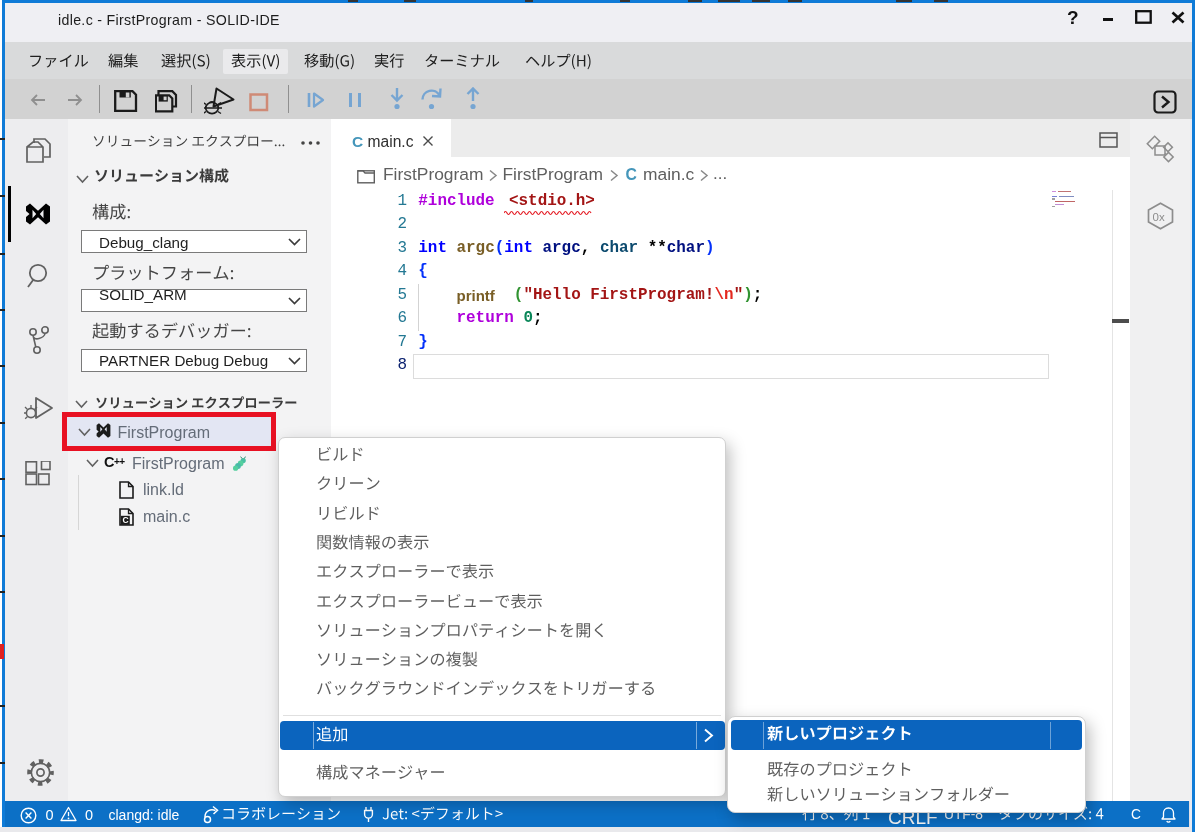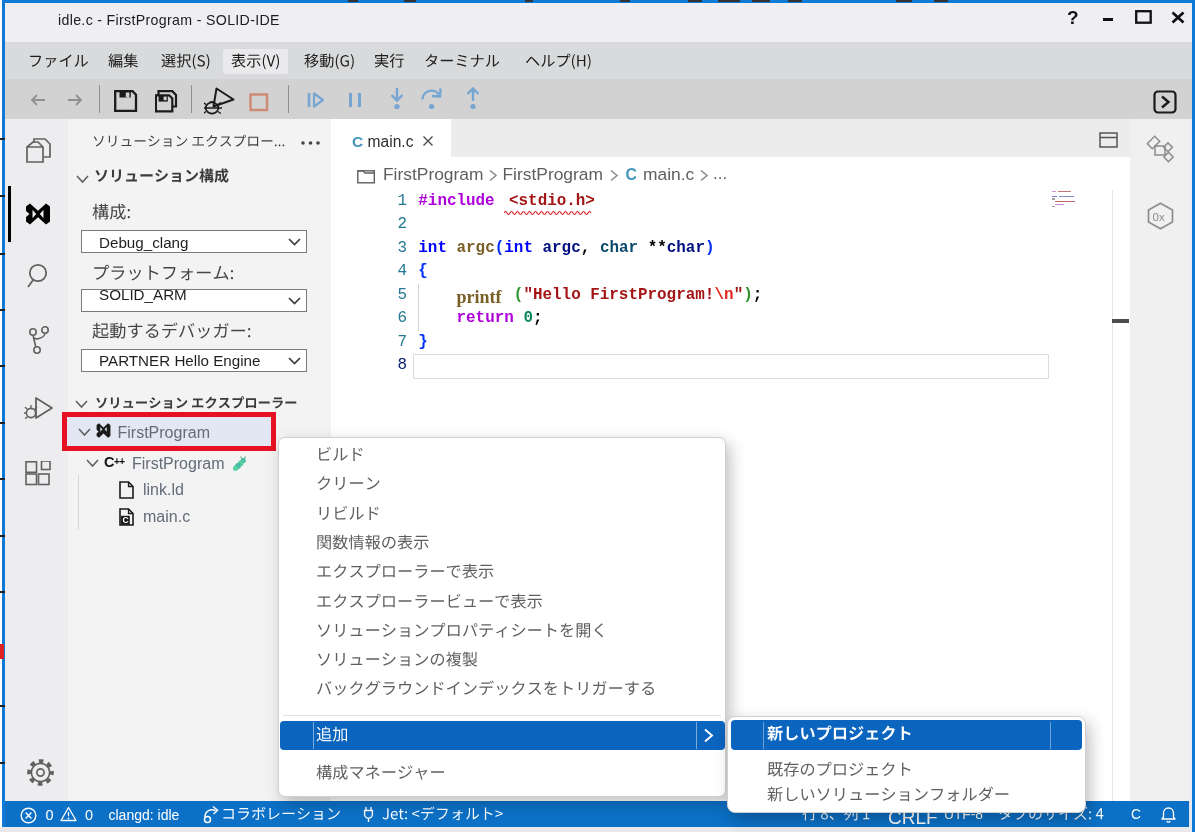--- a/index.html
+++ b/index.html
@@ -288,21 +288,21 @@
 <div class="t" style="left:99px;top:234.6px;font-size:15.2px;color:#1f1f1f;font-weight:normal;">Debug_clang</div>
 <svg class="abs" style="left:288px;top:238px;" width="14" height="9" viewBox="0 0 14 9">
     <path d="M1 1 L6.5 6.5 L12 1" fill="none" stroke="#3c3c3c" stroke-width="1.7"></path>
   </svg>
 <div class="abs" style="left:81px;top:288.6px;width:226px;height:23.4px;background:#fff;border:1px solid #7a7a7a"></div>
 <div class="t" style="left:99px;top:287px;font-size:15.2px;color:#1f1f1f;font-weight:normal;">SOLID_ARM</div>
 <svg class="abs" style="left:288px;top:296.6px;" width="14" height="9" viewBox="0 0 14 9">
     <path d="M1 1 L6.5 6.5 L12 1" fill="none" stroke="#3c3c3c" stroke-width="1.7"></path>
   </svg>
 <div class="abs" style="left:81px;top:348.8px;width:226px;height:23.4px;background:#fff;border:1px solid #7a7a7a"></div>
-<div class="t" style="left:99px;top:353.40000000000003px;font-size:15.2px;color:#1f1f1f;font-weight:normal;">PARTNER Hello Engine</div>
+<div class="t" style="left:99px;top:353.40000000000003px;font-size:15.2px;color:#1f1f1f;font-weight:normal;">PARTNER Debug Debug</div>
 <svg class="abs" style="left:288px;top:356.8px;" width="14" height="9" viewBox="0 0 14 9">
     <path d="M1 1 L6.5 6.5 L12 1" fill="none" stroke="#3c3c3c" stroke-width="1.7"></path>
   </svg>
 <svg class="abs" style="left:75px;top:400px;" width="13" height="9" viewBox="0 0 13 9">
     <path d="M1 1 L6.5 7 L12 1" fill="none" stroke="#616161" stroke-width="1.6"></path>
   </svg>
 <svg style="position:absolute;left:95px;top:395.8px;overflow:visible;" width="203" height="17">
     <g fill="#3b3b3b" transform="translate(0,11.70) scale(0.013300,-0.013300)">
       <use href="#j39" x="0.0"></use>
       <use href="#j40" x="1000.0"></use>
@@ -397,21 +397,21 @@
 <div class="t" style="left:456.5268px;top:240.84px;font-size:15.92px;color:#795e26;font-weight:normal;font-family:'Liberation Mono',monospace;font-weight:bold">argc</div>
 <div class="t" style="left:494.7536px;top:240.84px;font-size:15.92px;color:#0431fa;font-weight:normal;font-family:'Liberation Mono',monospace;font-weight:bold">(</div>
 <div class="t" style="left:504.3103px;top:240.84px;font-size:15.92px;color:#0000ff;font-weight:normal;font-family:'Liberation Mono',monospace;font-weight:bold">int</div>
 <div class="t" style="left:542.5371px;top:240.84px;font-size:15.92px;color:#001080;font-weight:normal;font-family:'Liberation Mono',monospace;font-weight:bold">argc</div>
 <div class="t" style="left:580.7639px;top:240.84px;font-size:15.92px;color:#000000;font-weight:normal;font-family:'Liberation Mono',monospace;font-weight:bold">,</div>
 <div class="t" style="left:599.8773px;top:240.84px;font-size:15.92px;color:#0c4a6e;font-weight:normal;font-family:'Liberation Mono',monospace;font-weight:bold">char</div>
 <div class="t" style="left:647.6608px;top:240.84px;font-size:15.92px;color:#000000;font-weight:normal;font-family:'Liberation Mono',monospace;font-weight:bold">**</div>
 <div class="t" style="left:666.7742000000001px;top:240.84px;font-size:15.92px;color:#001080;font-weight:normal;font-family:'Liberation Mono',monospace;font-weight:bold">char</div>
 <div class="t" style="left:705.001px;top:240.84px;font-size:15.92px;color:#0431fa;font-weight:normal;font-family:'Liberation Mono',monospace;font-weight:bold">)</div>
 <div class="t" style="left:418.3px;top:264.26px;font-size:15.92px;color:#0431fa;font-weight:normal;font-family:'Liberation Mono',monospace;font-weight:bold">{</div>
-<div class="t" style="left:456.5268px;top:287.68px;font-size:18px;color:#795e26;font-weight:normal;font-family:Liberation Serif, serif;font-weight:bold">printf</div>
+<div class="t" style="left:456.5268px;top:287.68px;font-size:15px;color:#795e26;font-weight:normal;font-family:Liberation Sans, sans-serif;font-weight:bold">printf</div>
 <div class="t" style="left:513.867px;top:287.68px;font-size:15.92px;color:#319331;font-weight:normal;font-family:'Liberation Mono',monospace;font-weight:bold">(</div>
 <div class="t" style="left:523.4237px;top:287.68px;font-size:15.92px;color:#a31515;font-weight:normal;font-family:'Liberation Mono',monospace;font-weight:bold">"Hello&nbsp;FirstProgram!</div>
 <div class="t" style="left:714.5577000000001px;top:287.68px;font-size:15.92px;color:#e4281f;font-weight:normal;font-family:'Liberation Mono',monospace;font-weight:bold">\n</div>
 <div class="t" style="left:733.6711px;top:287.68px;font-size:15.92px;color:#a31515;font-weight:normal;font-family:'Liberation Mono',monospace;font-weight:bold">"</div>
 <div class="t" style="left:743.2278px;top:287.68px;font-size:15.92px;color:#319331;font-weight:normal;font-family:'Liberation Mono',monospace;font-weight:bold">)</div>
 <div class="t" style="left:752.7845px;top:287.68px;font-size:15.92px;color:#000000;font-weight:normal;font-family:'Liberation Mono',monospace;font-weight:bold">;</div>
 <div class="t" style="left:456.5268px;top:311.1px;font-size:15.92px;color:#af00db;font-weight:normal;font-family:'Liberation Mono',monospace;font-weight:bold">return</div>
 <div class="t" style="left:523.4237px;top:311.1px;font-size:15.92px;color:#098658;font-weight:normal;font-family:'Liberation Mono',monospace;font-weight:bold">0</div>
 <div class="t" style="left:532.9804px;top:311.1px;font-size:15.92px;color:#000000;font-weight:normal;font-family:'Liberation Mono',monospace;font-weight:bold">;</div>
 <div class="t" style="left:418.3px;top:334.52000000000004px;font-size:15.92px;color:#0431fa;font-weight:normal;font-family:'Liberation Mono',monospace;font-weight:bold">}</div>

